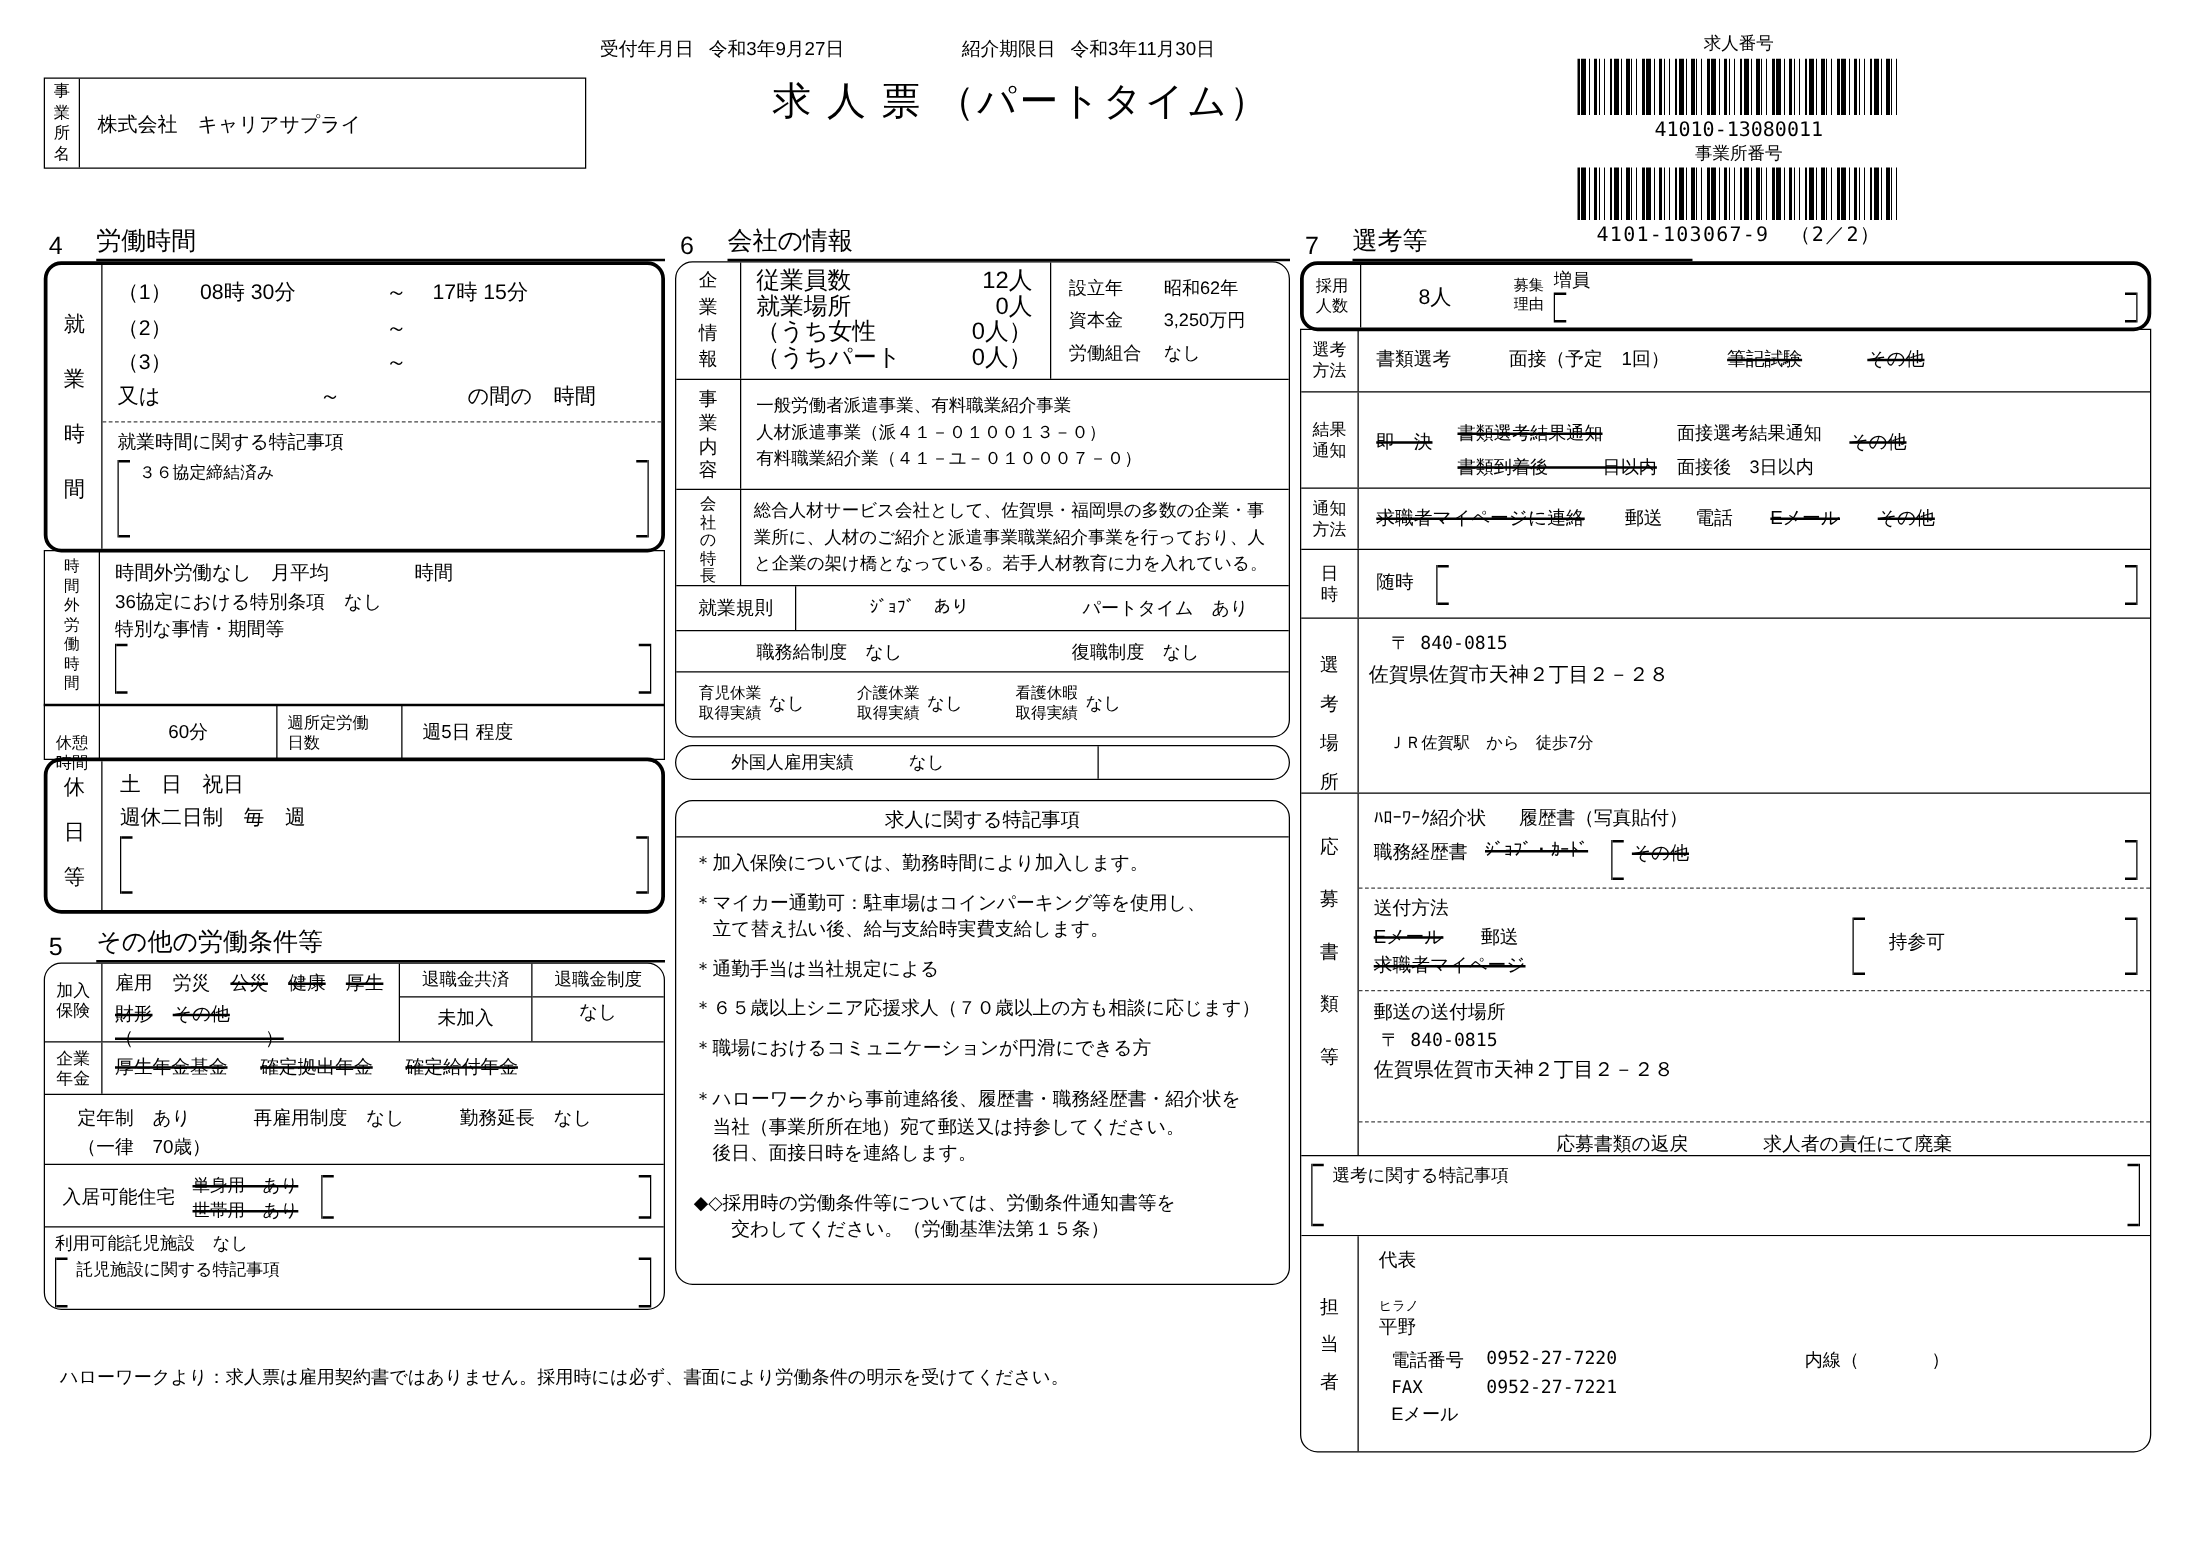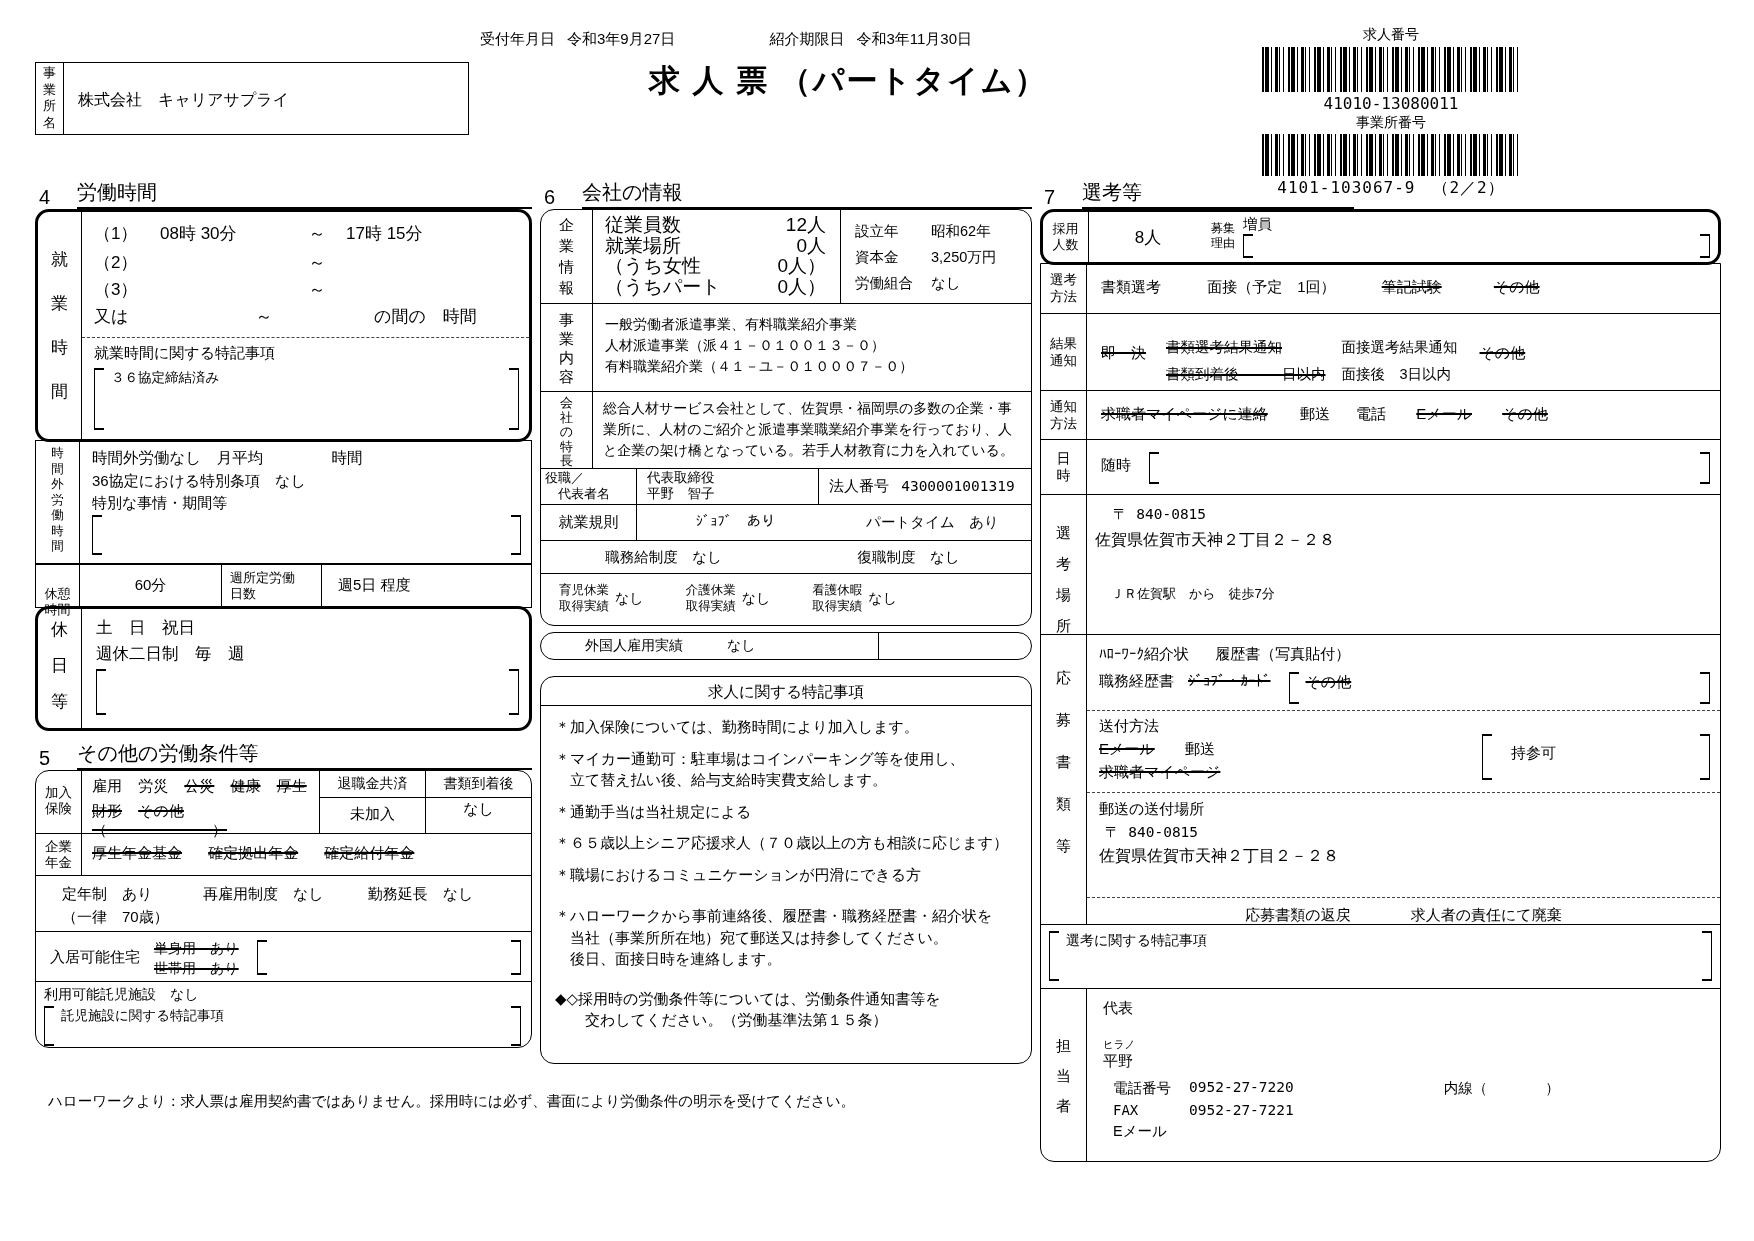--- a/index.html
+++ b/index.html
@@ -40,21 +40,21 @@
 
 <div class="page">
 
   <div class="abs flex" style="left:480px;top:30px;font-size:15px">
     <span>受付年月日</span>
     <span style="margin-left:12px">令和3年9月27日</span>
     <span style="margin-left:94px">紹介期限日</span>
     <span style="margin-left:12px">令和3年11月30日</span>
   </div>
 
-  <div class="abs" style="left:649px;top:60px;font-size:31px;font-weight:bold;letter-spacing:2px">求 人 票 （パートタイム）</div>
+  <div class="abs" style="left:618px;top:60px;font-size:31px;font-weight:normal;letter-spacing:2px">求 人 票 （パートタイム）</div>
 
   <div class="abs b flex" style="left:35px;top:62px;width:434px;height:73px">
     <div class="vl pre" style="width:28px;font-size:13px;line-height:16.5px;padding-top:2px">事
 業
 所
 名</div>
     <div class="f1" style="padding:27px 0 0 14px;font-size:16px">株式会社　キャリアサプライ</div>
   </div>
 
   <div class="abs ctr" style="left:1262px;top:26px;width:258px">
@@ -182,21 +182,21 @@
           <div style="margin-top:6px">
             <span class="st">財形</span>
             <span class="st" style="margin-left:12px">その他（　　　　　　　）</span>
           </div>
         </div>
         <div class="brr" style="width:106px">
           <div class="ctr" style="height:27px;border-bottom:1.6px solid #000;font-size:14px;padding-top:4px">退職金共済</div>
           <div class="ctr" style="font-size:15px;padding-top:7px">未加入</div>
         </div>
         <div class="f1">
-          <div class="ctr" style="height:27px;border-bottom:1.6px solid #000;font-size:14px;padding-top:4px">書類到着後</div>
+          <div class="ctr" style="height:27px;border-bottom:1.6px solid #000;font-size:14px;padding-top:4px">退職金制度</div>
           <div class="ctr" style="font-size:15px;padding-top:2px">なし</div>
         </div>
       </div>
 
       <div class="bt flex" style="height:42px">
         <div class="vl pre" style="width:46px;font-size:13.5px;line-height:16px;padding-top:5px">企業
 年金</div>
         <div class="f1" style="padding:10px 0 0 10px;font-size:15px">
           <span class="st">厚生年金基金</span>
           <span class="st" style="margin-left:22px">確定拠出年金</span>
@@ -299,32 +299,20 @@
 
       <div class="bt flex" style="height:77px">
         <div class="vl pre" style="width:52px;font-size:13px;line-height:14.5px;padding-top:4px">会
 社
 の
 特
 長</div>
         <div class="f1" style="padding:6px 8px 0 10px;font-size:14px;line-height:21px">総合人材サービス会社として、佐賀県・福岡県の多数の企業・事業所に、人材のご紹介と派遣事業職業紹介事業を行っており、人と企業の架け橋となっている。若手人材教育に力を入れている。</div>
       </div>
 
-      <div class="bt flex" style="height:36px">
-        <div class="vl pre" style="width:96px;font-size:13px;line-height:16px;padding-top:1px;text-align:left;padding-left:4px">役職／
-　代表者名</div>
-        <div class="brr f1" style="padding:1px 0 0 10px;font-size:13.5px;line-height:16px">
-          <div>代表取締役</div>
-          <div>平野　智子</div>
-        </div>
-        <div style="width:212px;padding:8px 0 0 10px;font-size:15px">
-          <span>法人番号</span>
-          <span class="mono" style="margin-left:8px;font-size:14.5px">4300001001319</span>
-        </div>
-      </div>
 
       <div class="bt flex" style="height:36px">
         <div class="vl ctr" style="width:96px;font-size:15px;padding-top:8px">就業規則</div>
         <div class="f1 flex" style="font-size:14.5px;padding-top:8px">
           <div class="f1 ctr">ｼﾞｮﾌﾞ　あり</div>
           <div class="f1 ctr">パートタイム　あり</div>
         </div>
       </div>
 
       <div class="bt flex" style="height:33px;font-size:14.5px;padding-top:7px">

